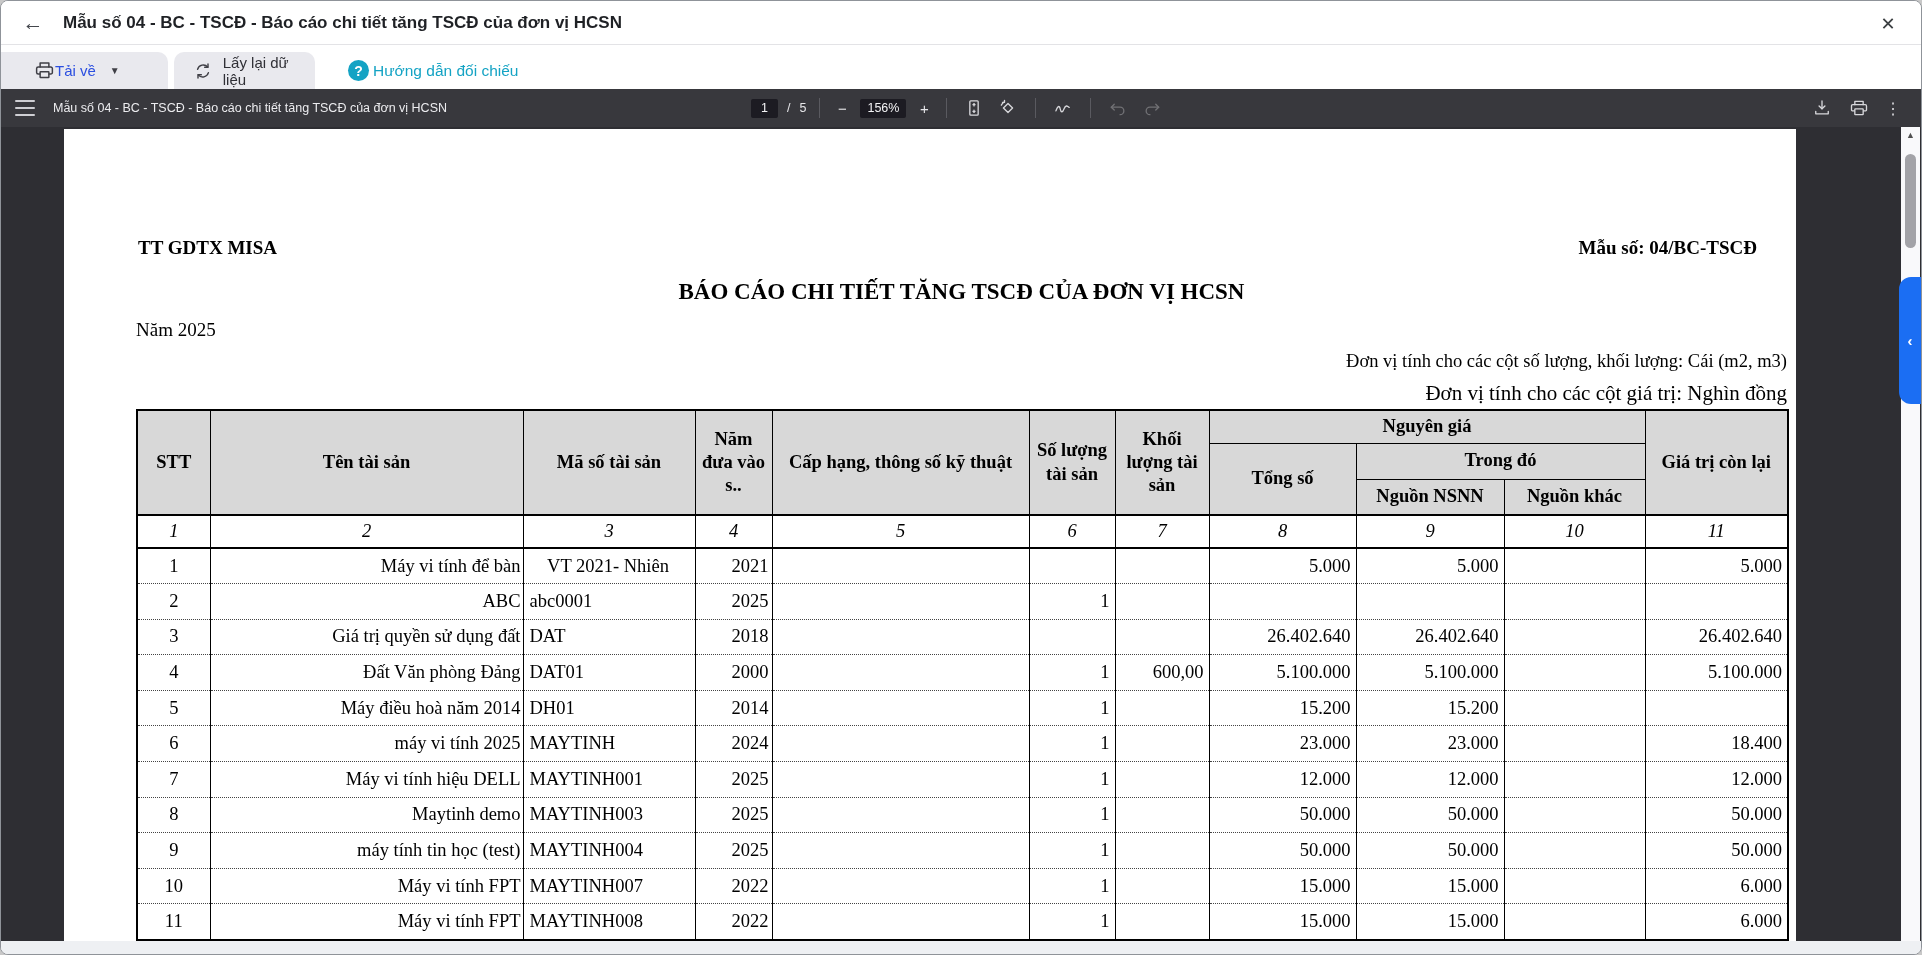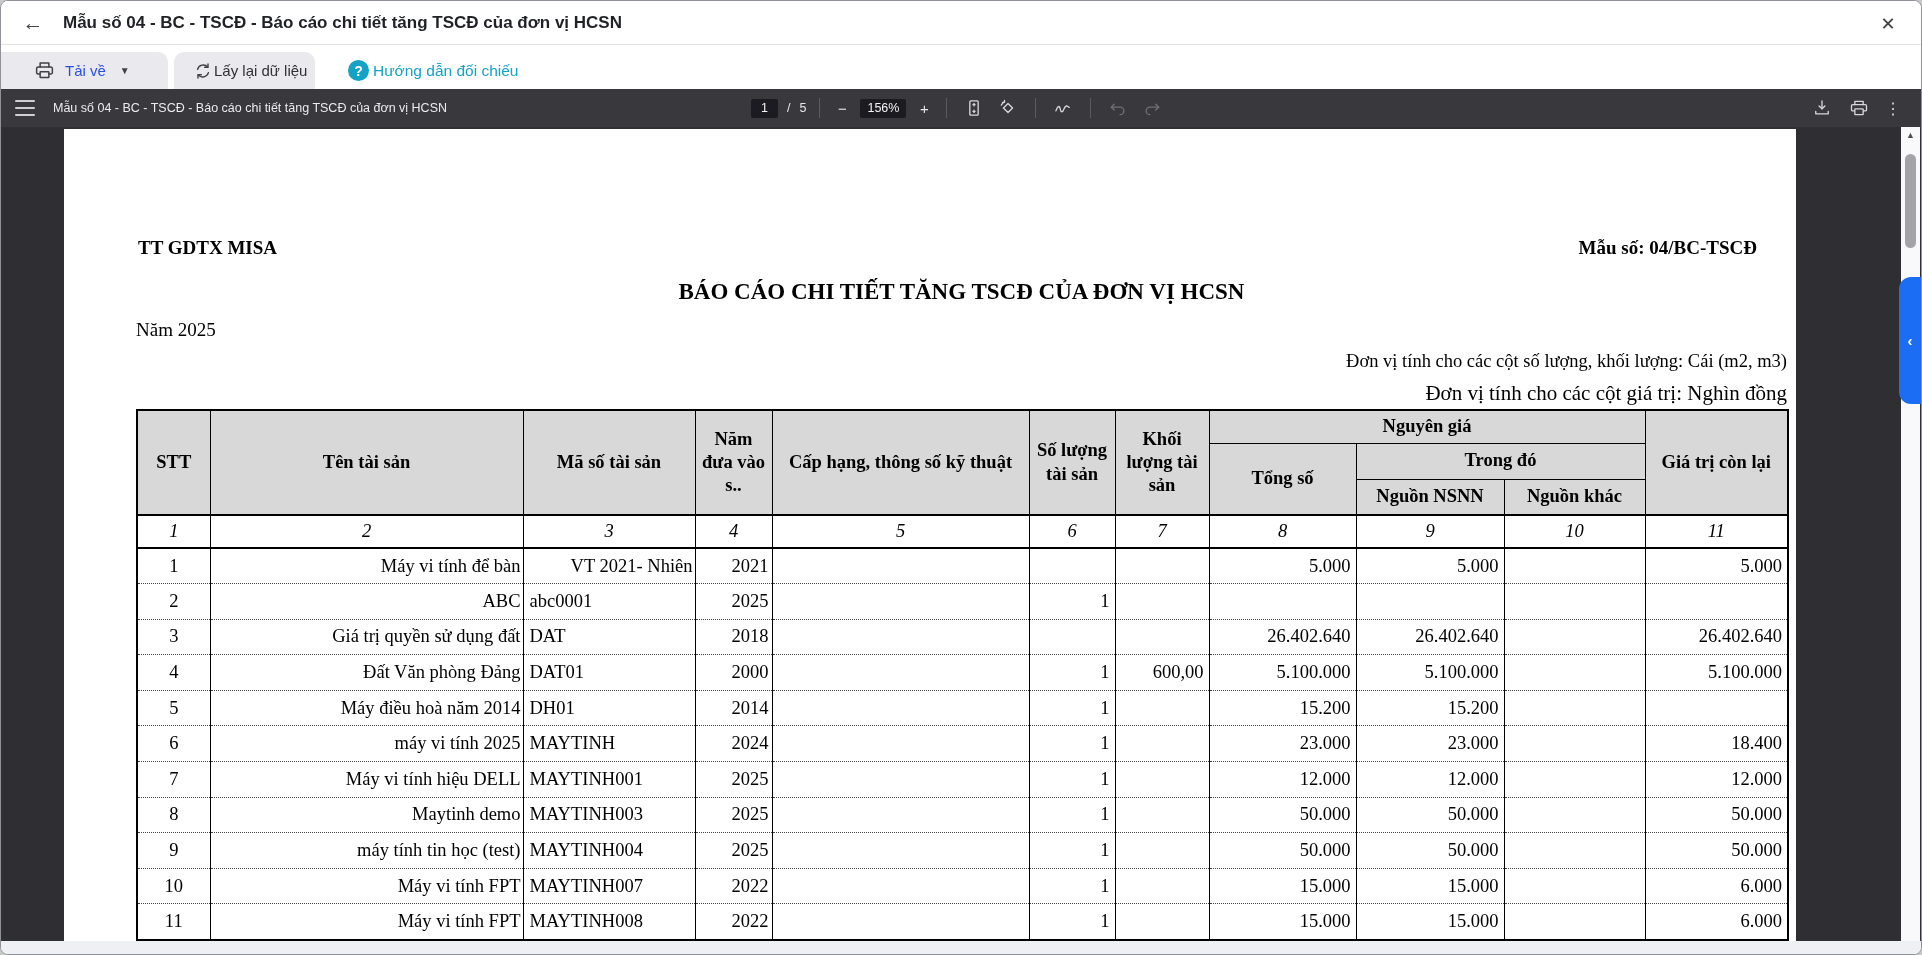--- a/index.html
+++ b/index.html
@@ -18,24 +18,24 @@
   .close-btn{ position:absolute; right:20px; top:10px; width:26px; height:26px;
     display:flex; align-items:center; justify-content:center; font-size:18px; color:#3c4043; cursor:pointer;}
   
   .app-toolbar{ position:absolute; top:45px; left:0; right:0; height:43px; background:#fff; }
   .tb-seg{ position:absolute; top:6px; bottom:0; background:#e9e9ee; display:flex; align-items:center; cursor:pointer; }
   .seg-download{ left:0; width:167px; border-radius:0 10px 0 0; }
   .seg-refresh{ left:173px; width:141px; border-radius:10px 10px 0 0; }
   .seg-guide{ position:absolute; left:347px; top:6px; bottom:0; display:flex; align-items:center; cursor:pointer; background:#fff;}
   .tb-ic{ width:22px; height:22px; display:flex; align-items:center; justify-content:center; }
   .seg-download .tb-ic{ margin-left:32px; }
-  .download-label{ margin-left:10px; font-size:15px; font-weight:500; color:#2b4fe0; }
+  .download-label{ font-size:15px; font-weight:500; color:#2b4fe0; }
   .caret{ margin-left:14px; font-size:10px; color:#3f3f46; }
   .seg-refresh .tb-ic{ margin-left:18px; }
-  .refresh-label{ font-size:15px; font-weight:500; color:#303036; }
+  .refresh-label{ margin-left:9px; font-size:15px; font-weight:500; color:#303036; }
   .q-badge{ width:21px; height:21px; border-radius:50%; background:#14a3c4; color:#fff;
     display:flex; align-items:center; justify-content:center; font-size:14px; font-weight:700; }
   .guide-label{ margin-left:4px; font-size:15.5px; font-weight:500; color:#14a3c4; }
   
   .pdf-toolbar{ position:absolute; top:88px; left:0; right:0; height:38px; background:#38383d;
     color:#d7d7db; display:flex; align-items:center; font-size:12.5px; }
   .hamburger{ position:absolute; left:14px; top:11px; width:20px; height:16px; display:flex;
     flex-direction:column; justify-content:space-between; cursor:pointer; }
   .hamburger span{ display:block; height:2px; background:#cfcfd4; border-radius:1px; }
   .pdf-doc-title{ position:absolute; left:52px; top:0; height:38px; display:flex; align-items:center;
@@ -78,21 +78,21 @@
   .h-r1{ height:33px; } .h-r2{ height:36px; } .h-r3{ height:36px; }
   .num-row td{ height:33px; font-style:italic; text-align:center; background:#fff;
     border-top:2px solid #000; border-bottom:2px solid #000; }
   .data-row td{ height:35.6px; border-top:1px dotted #444; border-bottom:1px dotted #444; white-space:nowrap; }
   .data-row td:nth-child(1){ text-align:center; }
   .data-row td:nth-child(2){ text-align:right; padding-left:8px; }
   .data-row td:nth-child(3){ text-align:left; padding-left:6px; }
   .data-row td:nth-child(4){ text-align:right; padding-right:3px; }
   .data-row td:nth-child(5){ text-align:left; }
   .data-row td:nth-child(n+6){ text-align:right; padding-right:5px; }
-  .data-row td.code-center{ text-align:right; padding-left:0; }
+  .data-row td.code-center{ text-align:center; padding-left:0; }
   
   .scrollbar{ position:absolute; right:1px; top:126px; width:19px; height:816px; background:#f9f9fb; }
   .sb-up{ position:absolute; top:3px; left:0; width:19px; text-align:center; font-size:9px; color:#505050; cursor:pointer; }
   .sb-thumb{ position:absolute; top:27px; left:4px; width:11px; height:94px; background:#a3a3a8; border-radius:6px; cursor:grab; }
   .panel-tab{ position:absolute; right:0; top:276px; width:22px; height:127px; background:#1b6ef3;
     border-radius:12px 0 0 12px; display:flex; align-items:center; justify-content:center;
     color:#fff; font-size:15px; font-weight:700; cursor:pointer; z-index:6; }
   
   .bottom-bar{ position:absolute; left:0; right:0; bottom:0; height:13px; background:#eef0f3; }
   svg.stroke{ fill:none; stroke:#3f3f46; stroke-width:1.7; stroke-linecap:round; stroke-linejoin:round; }

